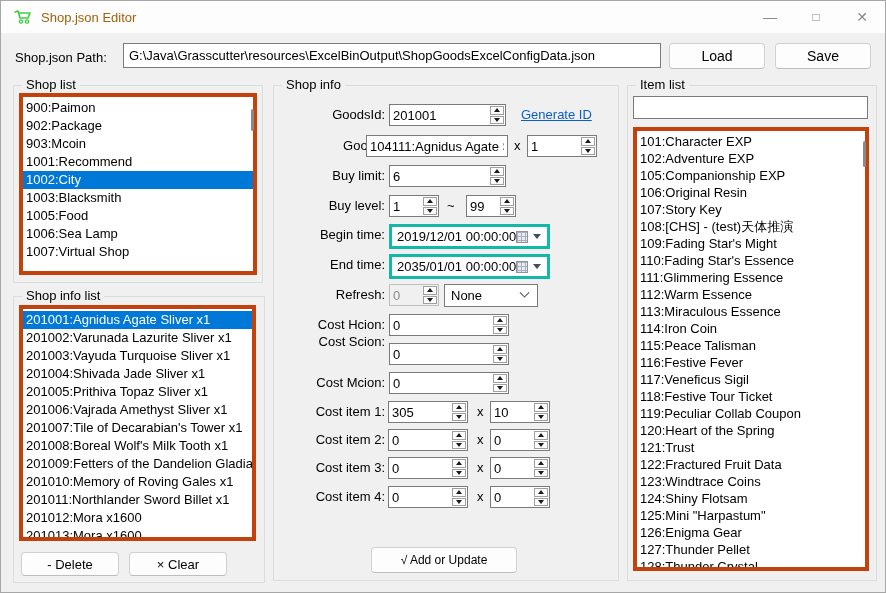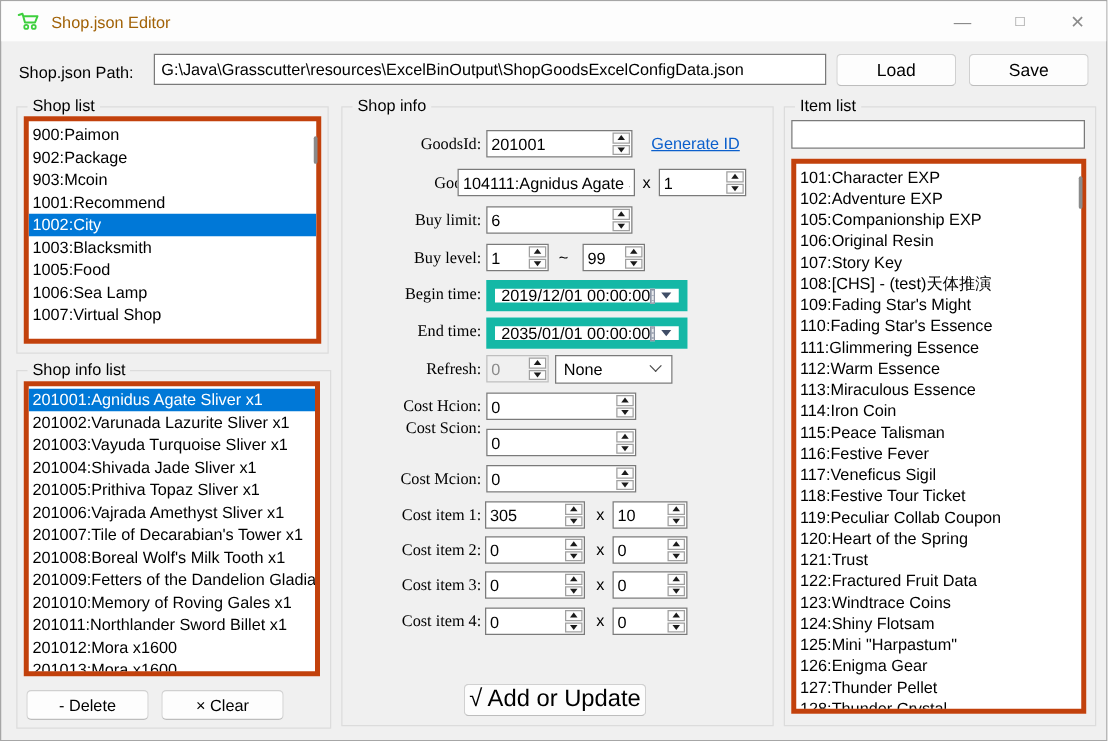--- a/index.html
+++ b/index.html
@@ -71,42 +71,42 @@
   #item-listbox .li      { line-height:17px; }
   .listbox .li.sel { background:#0078d7; color:#fff; }
   .vthumb { position:absolute; width:3px; background:#8a8a8a; border-radius:2px; }
   
   #item-search {
     position:absolute; left:632px; top:95px; width:235px; height:23px;
     border:1px solid #7a7a7a; background:#fff; outline:none;
     font-family:"Liberation Sans",sans-serif; font-size:13px; padding:0 4px;
   }
   
-  .flabel { position:absolute; left:274px; width:110px; text-align:right; line-height:22px;font-family:Liberation Serif, serif; }
+  .flabel { position:absolute; left:274px; width:110px; text-align:right; line-height:22px; }
   .numbox {
     position:absolute; height:22px; border:1px solid #7a7a7a; background:#fff;
     display:flex; align-items:stretch;
   }
   .numbox input {
     flex:1; min-width:0; border:none; outline:none; background:transparent;
     font-family:"Liberation Sans",sans-serif; font-size:13px; padding:0 3px; color:inherit;
   }
   .spins { width:16px; display:flex; flex-direction:column; padding:1px; gap:1px; }
   .sp {
     flex:1; border:1px solid #a0a0a0; background:#fdfdfd;
     display:flex; align-items:center; justify-content:center;
   }
   .tri-up    { width:0; height:0; border-left:3px solid transparent; border-right:3px solid transparent; border-bottom:4px solid #1a1a1a; }
   .tri-down  { width:0; height:0; border-left:3px solid transparent; border-right:3px solid transparent; border-top:4px solid #1a1a1a; }
   .numbox.disabled { background:#f0f0f0; border-color:#bfbfbf; }
   .numbox.disabled input { color:#8a8a8a; }
   .sep { position:absolute; line-height:22px; }
   .link { position:absolute; color:#0b5fcc; text-decoration:underline; line-height:22px; }
   .dtbox {
-    position:absolute; height:25px; border:7px solid #14b8a6; background:#fff;
+    position:absolute; height:25px; border:3px solid #14b8a6; background:#fff;
     display:flex; align-items:center;
   }
   .dtbox .val { flex:1; padding-left:5px; white-space:nowrap; }
   .cal-icon {
     width:12px; height:12px; border:1px solid #8d95a5; margin-right:5px; background:#e9ebef;
     background-image:
       repeating-linear-gradient(to right, #aab0bd 0 1px, transparent 1px 4px),
       repeating-linear-gradient(to bottom, #aab0bd 0 1px, transparent 1px 4px);
   }
   .dd-tri {
@@ -126,21 +126,21 @@
   .small-btn {
     position:absolute; width:98px; height:24px;
     background:#fdfdfd; border:1px solid #d0d0d0; border-bottom-color:#bdbdbd;
     border-radius:4px; display:flex; align-items:center; justify-content:center; font-size:13px;
   }
   #delete-btn { left:20px;  top:551px; }
   #clear-btn  { left:128px; top:551px; }
   #add-update-btn {
     position:absolute; left:370px; top:546px; width:146px; height:26px;
     background:#fdfdfd; border:1px solid #d0d0d0; border-bottom-color:#bdbdbd;
-    border-radius:4px; display:flex; align-items:center; justify-content:center; font-size:19px;
+    border-radius:4px; display:flex; align-items:center; justify-content:center; font-size:12px;
   }
 </style>
 </head>
 <body>
 
 <div id="window">
 
   <div id="titlebar">
     <svg id="title-icon" viewBox="0 0 20 16">
       <path d="M2 3 L5 2 L7 9 L15 9 L17 4 L6 4" fill="none" stroke="#3ecf3e" stroke-width="1.6" stroke-linejoin="round" stroke-linecap="round"></path>

